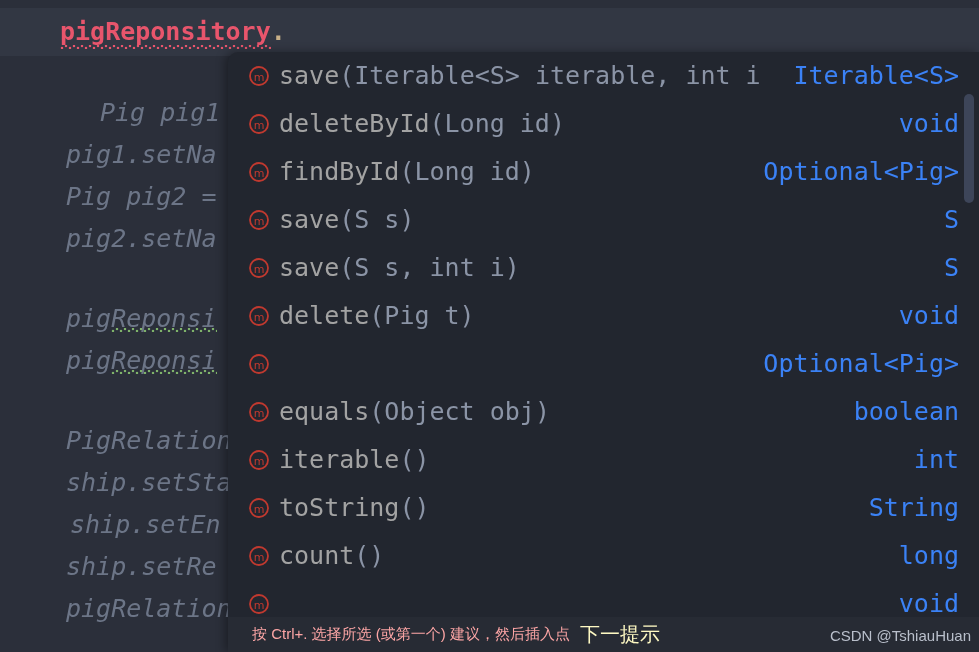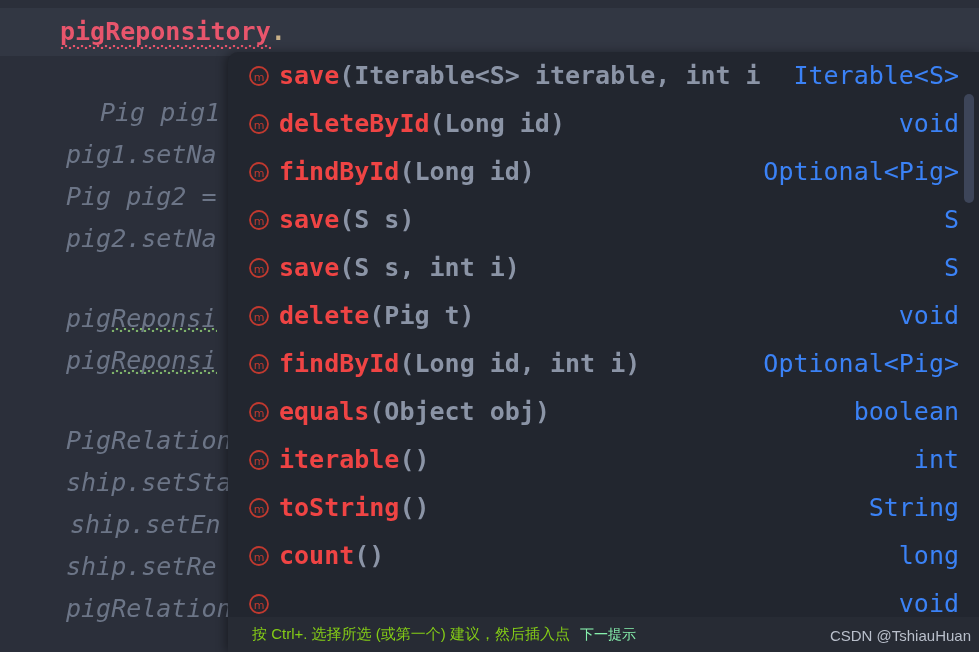--- a/index.html
+++ b/index.html
@@ -124,22 +124,22 @@
   }
   .m-icon svg { display:block; }
 
   .sig {
     font-family:"DejaVu Sans Mono", monospace;
     font-size:25px;
     line-height:30px;
     overflow:hidden;
     flex:0 1 auto;
   }
-  .sig .mname { color:#ef4444; font-weight:700; }
-  .sig .params { color:#8b94a6; font-weight:700; }
+  .sig .mname { color:#a3a3a3; font-weight:400; }
+  .sig .params { color:#8b94a6; font-weight:400; }
 
   .ret {
     margin-left:auto;
     padding-left:18px;
     font-family:"DejaVu Sans Mono", monospace;
     font-size:25px;
     line-height:30px;
     color:#3b82f6;
     flex:0 0 auto;
   }
@@ -170,27 +170,27 @@
     height:35px;
     background:#272b34;
     display:flex;
     align-items:center;
     padding-left:24px;
     padding-right:10px;
   }
   #statusbar .hint {
     font-family:"Liberation Sans", "DejaVu Sans", sans-serif;
     font-size:15px;
-    color:#84cc16;
+    color:#fca5a5;
     white-space:nowrap;
   }
   #statusbar .hint-link {
     font-family:Liberation Serif, serif;
-    font-size:14px;
-    color:#86efac;
+    font-size:20px;
+    color:#fef9c3;
     margin-left:10px;
     white-space:nowrap;
   }
   #watermark {
     position:absolute;
     right:8px;
     bottom:8px;
     font-family:Liberation Sans, sans-serif;
     font-size:15px;
     color:#b9bfcb;
@@ -287,21 +287,20 @@
           <span class="sig"><span class="mname">delete</span><span class="params">(Pig t)</span></span>
           <span class="ret">void</span>
         </div>
         <div class="cl-row">
           <span class="m-icon">
             <svg width="22" height="22" viewBox="0 0 22 22">
               <circle cx="11" cy="11" r="9" fill="none" stroke="#c0392f" stroke-width="1.8"></circle>
               <text x="11" y="15.5" text-anchor="middle" font-size="11" font-family="&quot;DejaVu Sans&quot;, sans-serif" fill="#c0392f">m</text>
             </svg>
           </span>
-          <span class="sig"><span class="mname">findById</span><span class="params">(Long id, int i)</span></span>
           <span class="ret">Optional&lt;Pig&gt;</span>
         </div>
         <div class="cl-row">
           <span class="m-icon">
             <svg width="22" height="22" viewBox="0 0 22 22">
               <circle cx="11" cy="11" r="9" fill="none" stroke="#c0392f" stroke-width="1.8"></circle>
               <text x="11" y="15.5" text-anchor="middle" font-size="11" font-family="&quot;DejaVu Sans&quot;, sans-serif" fill="#c0392f">m</text>
             </svg>
           </span>
           <span class="sig"><span class="mname">equals</span><span class="params">(Object obj)</span></span>

